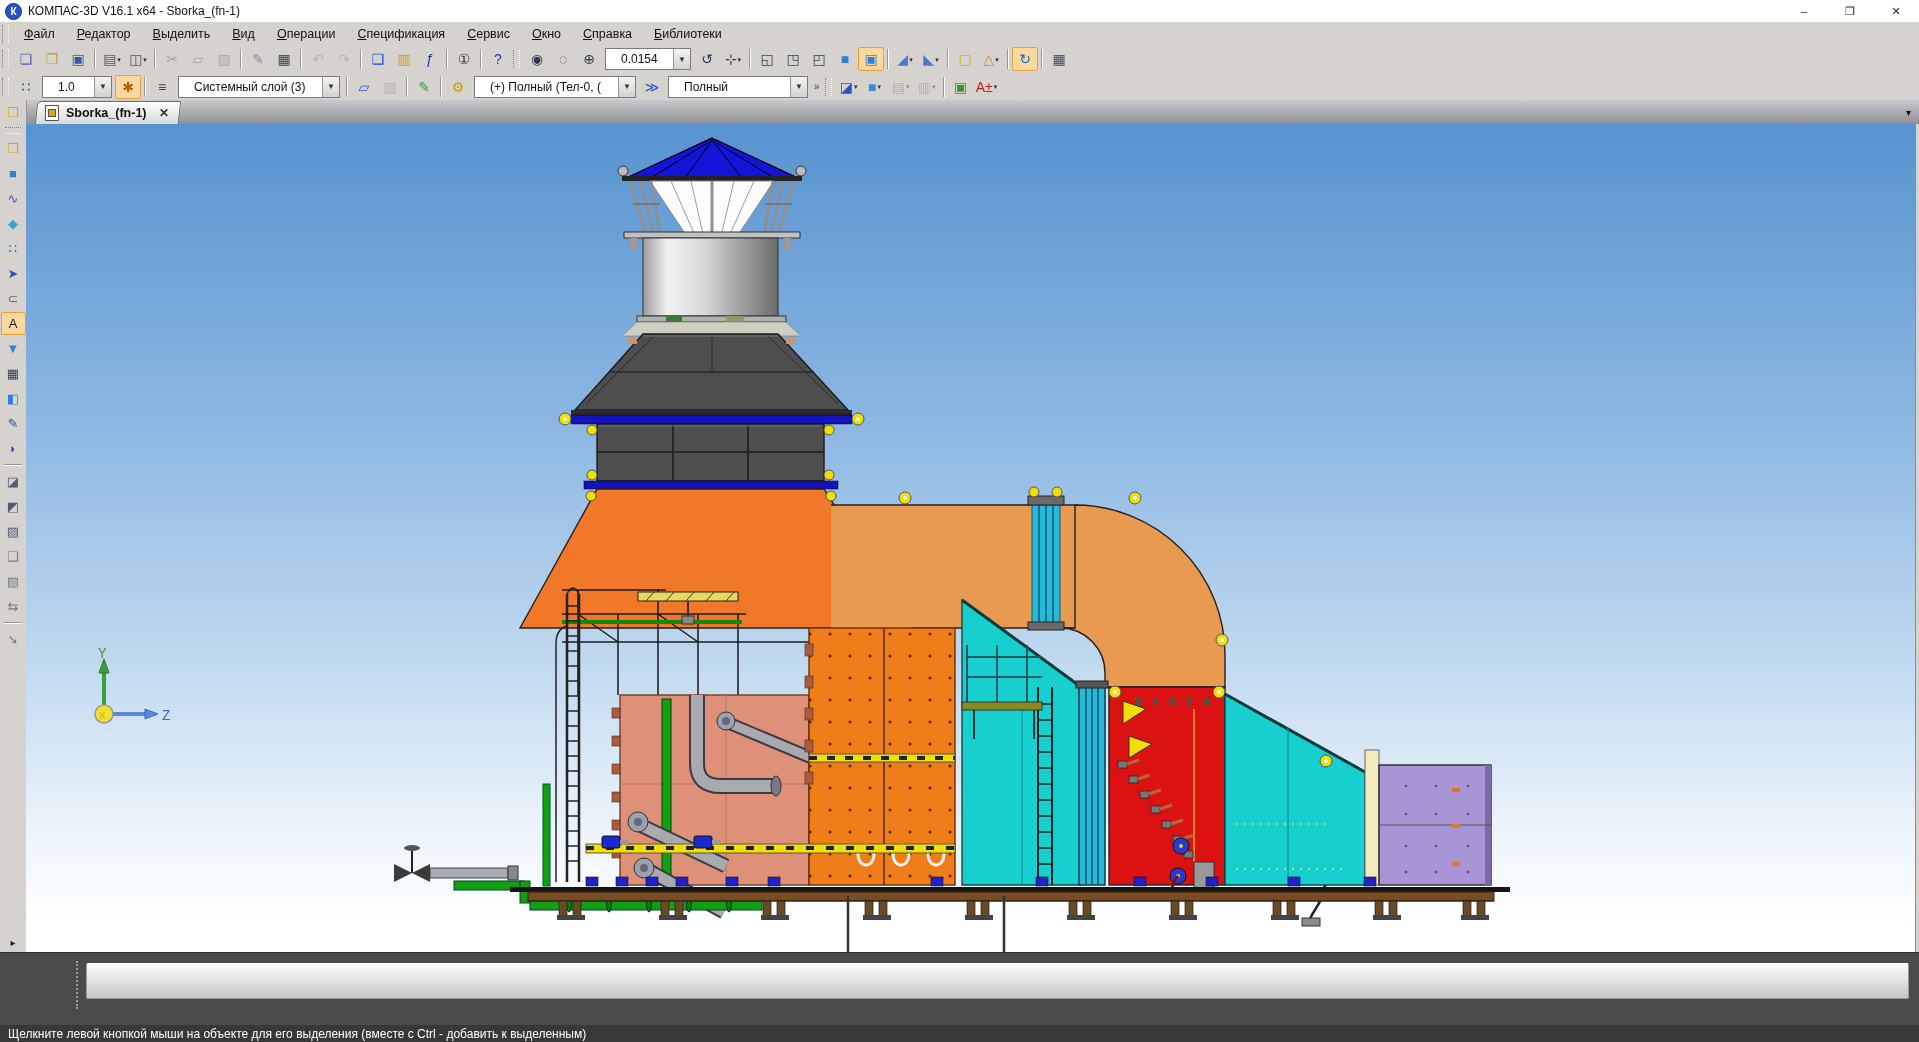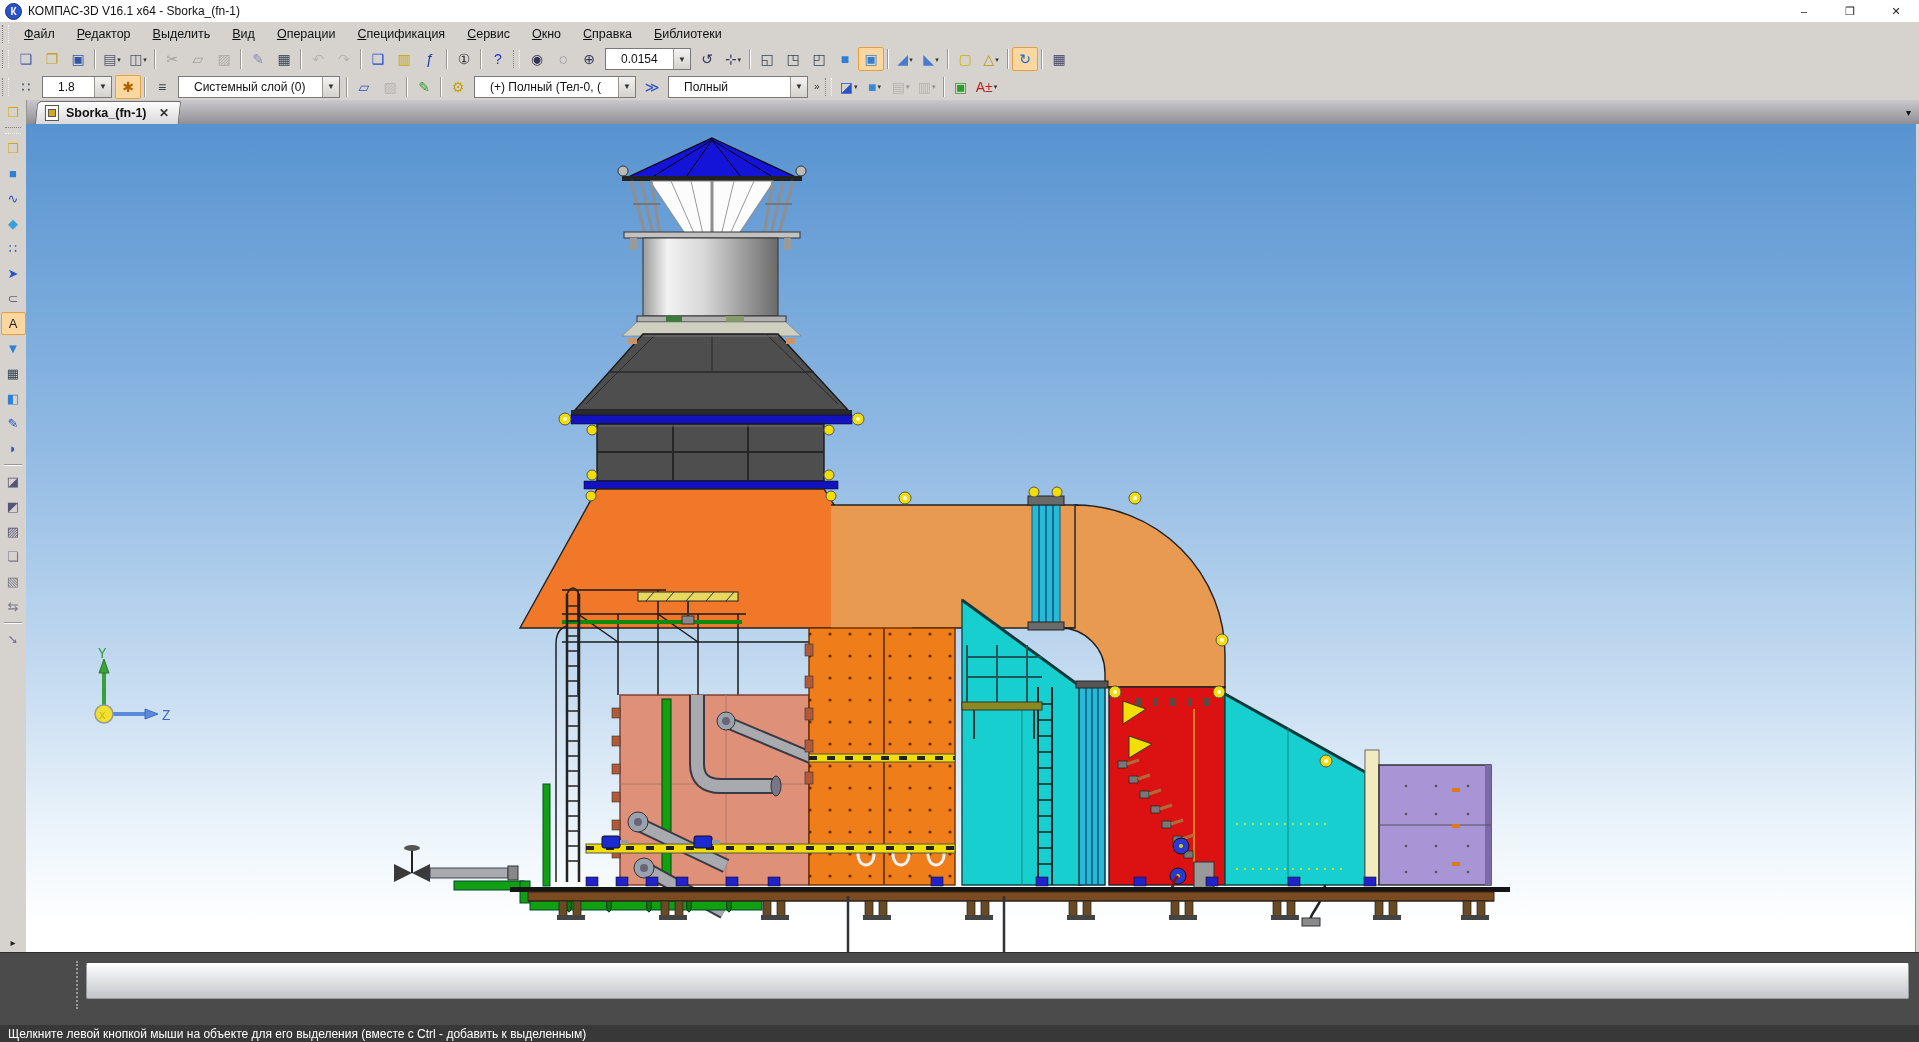--- a/index.html
+++ b/index.html
@@ -219,34 +219,34 @@
   </div>
 
   <div id="toolbar2" class="toolbar">
     <span class="grip"></span>
     <div class="icon-list">
         <div class="tbtn">
           <span class="g" style="color: rgb(51, 68, 85);">∷</span>
         </div>
       </div>
     <div class="combo" style="width:58px">
-      <span class="combo-val">1.8</span>
+      <span class="combo-val">1.0</span>
       <span class="combo-arrow">▼</span>
     </div>
     <div class="icon-list">
         <div class="tbtn act">
           <span class="g" style="color: rgb(176, 96, 0);">✱</span>
         </div>
         <div class="tb-sep"></div>
         <div class="tbtn">
           <span class="g" style="color: rgb(51, 68, 85);">≡</span>
         </div>
       </div>
     <div class="combo" style="width:150px">
-      <span class="combo-val">Системный слой (0)</span>
+      <span class="combo-val">Системный слой (3)</span>
       <span class="combo-arrow">▼</span>
     </div>
     <div class="icon-list">
         <div class="tb-sep"></div>
         <div class="tbtn">
           <span class="g" style="color: rgb(42, 82, 200);">▱</span>
         </div>
         <div class="tbtn dis">
           <span class="g" style="color: rgb(136, 136, 136);">▨</span>
         </div>

